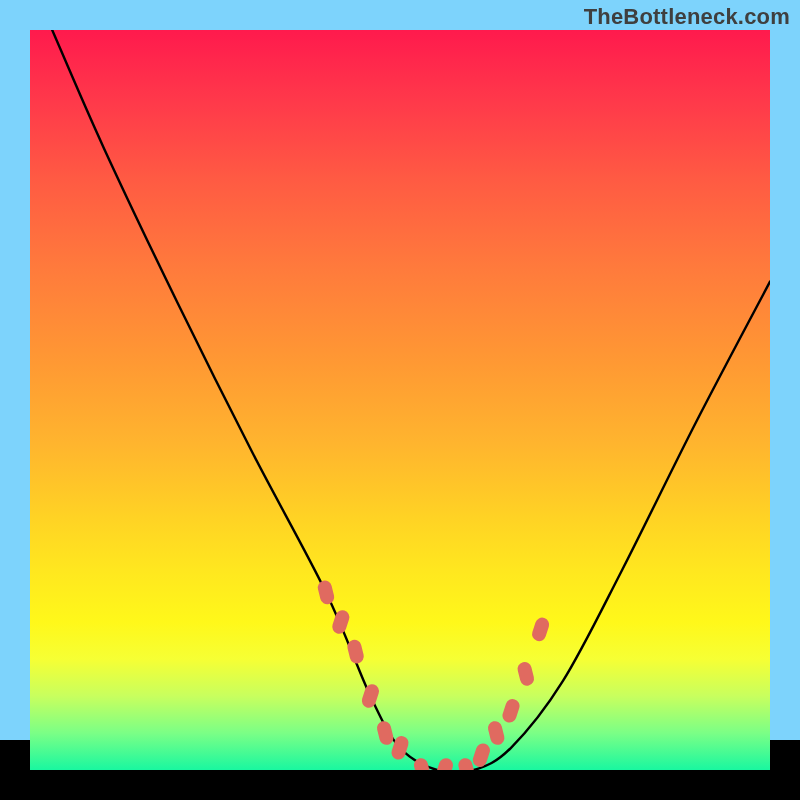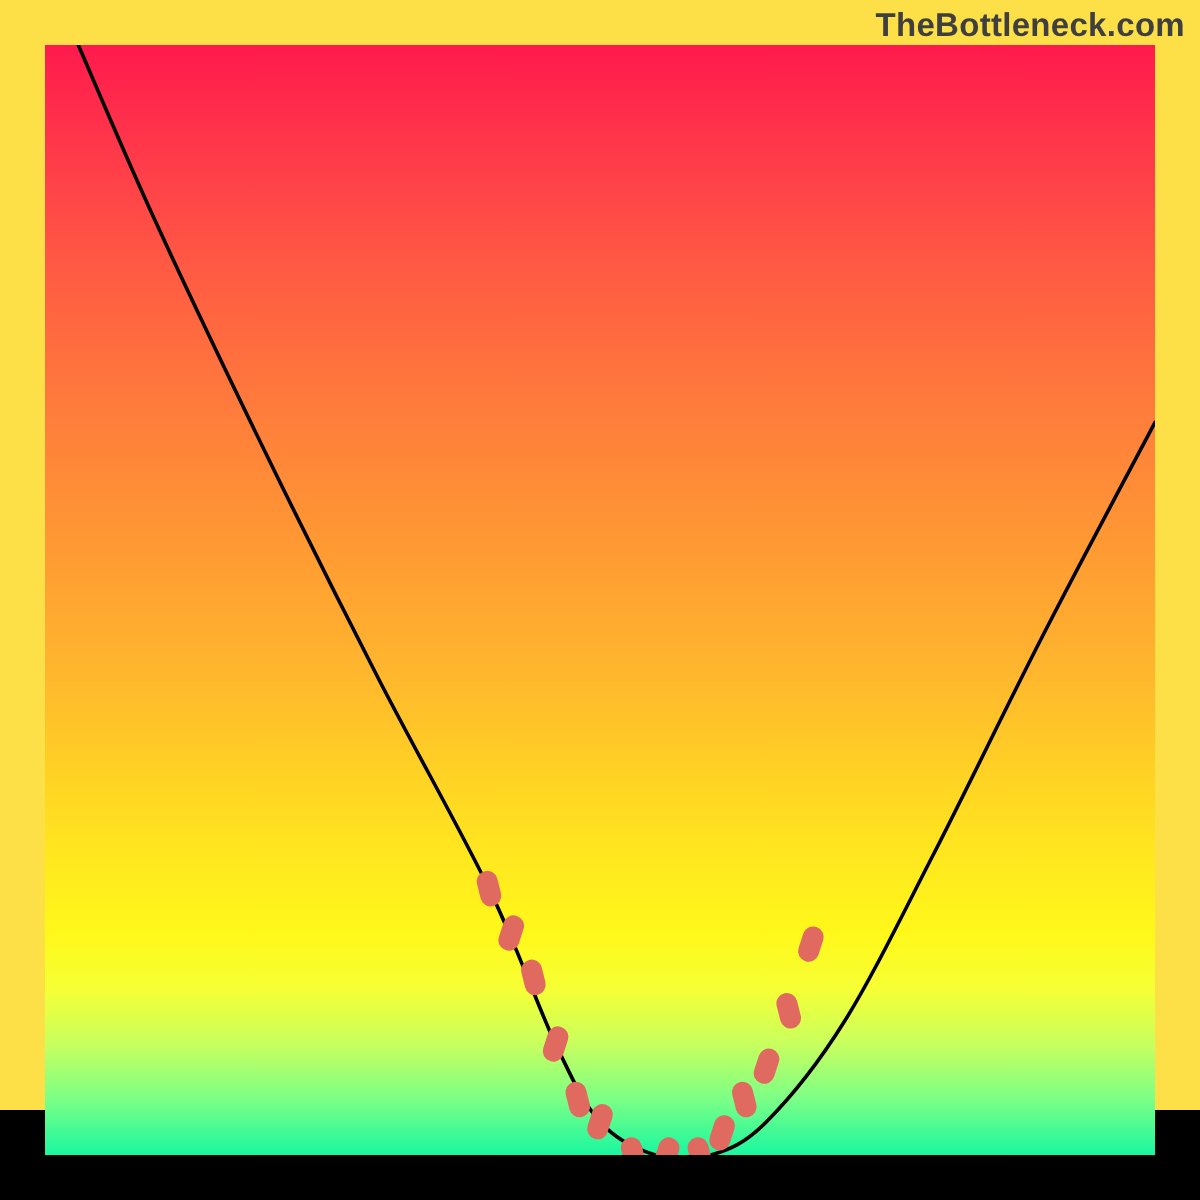--- a/index.html
+++ b/index.html
@@ -10,21 +10,21 @@
     background: #000;
     overflow: hidden;
     font-family: Arial, Helvetica, sans-serif;
   }
   .frame {
     position: absolute;
     top: 0;
     left: 0;
     width: 800px;
     height: 740px;
-    background: #fde047;
+    background: #7dd3fc;
   }
   .plot {
     position: absolute;
     top: 30px;
     left: 30px;
     width: 740px;
     height: 740px;
     background: linear-gradient(to bottom,
       #ff1a4d 0%,
       #ff3a4a 10%,

